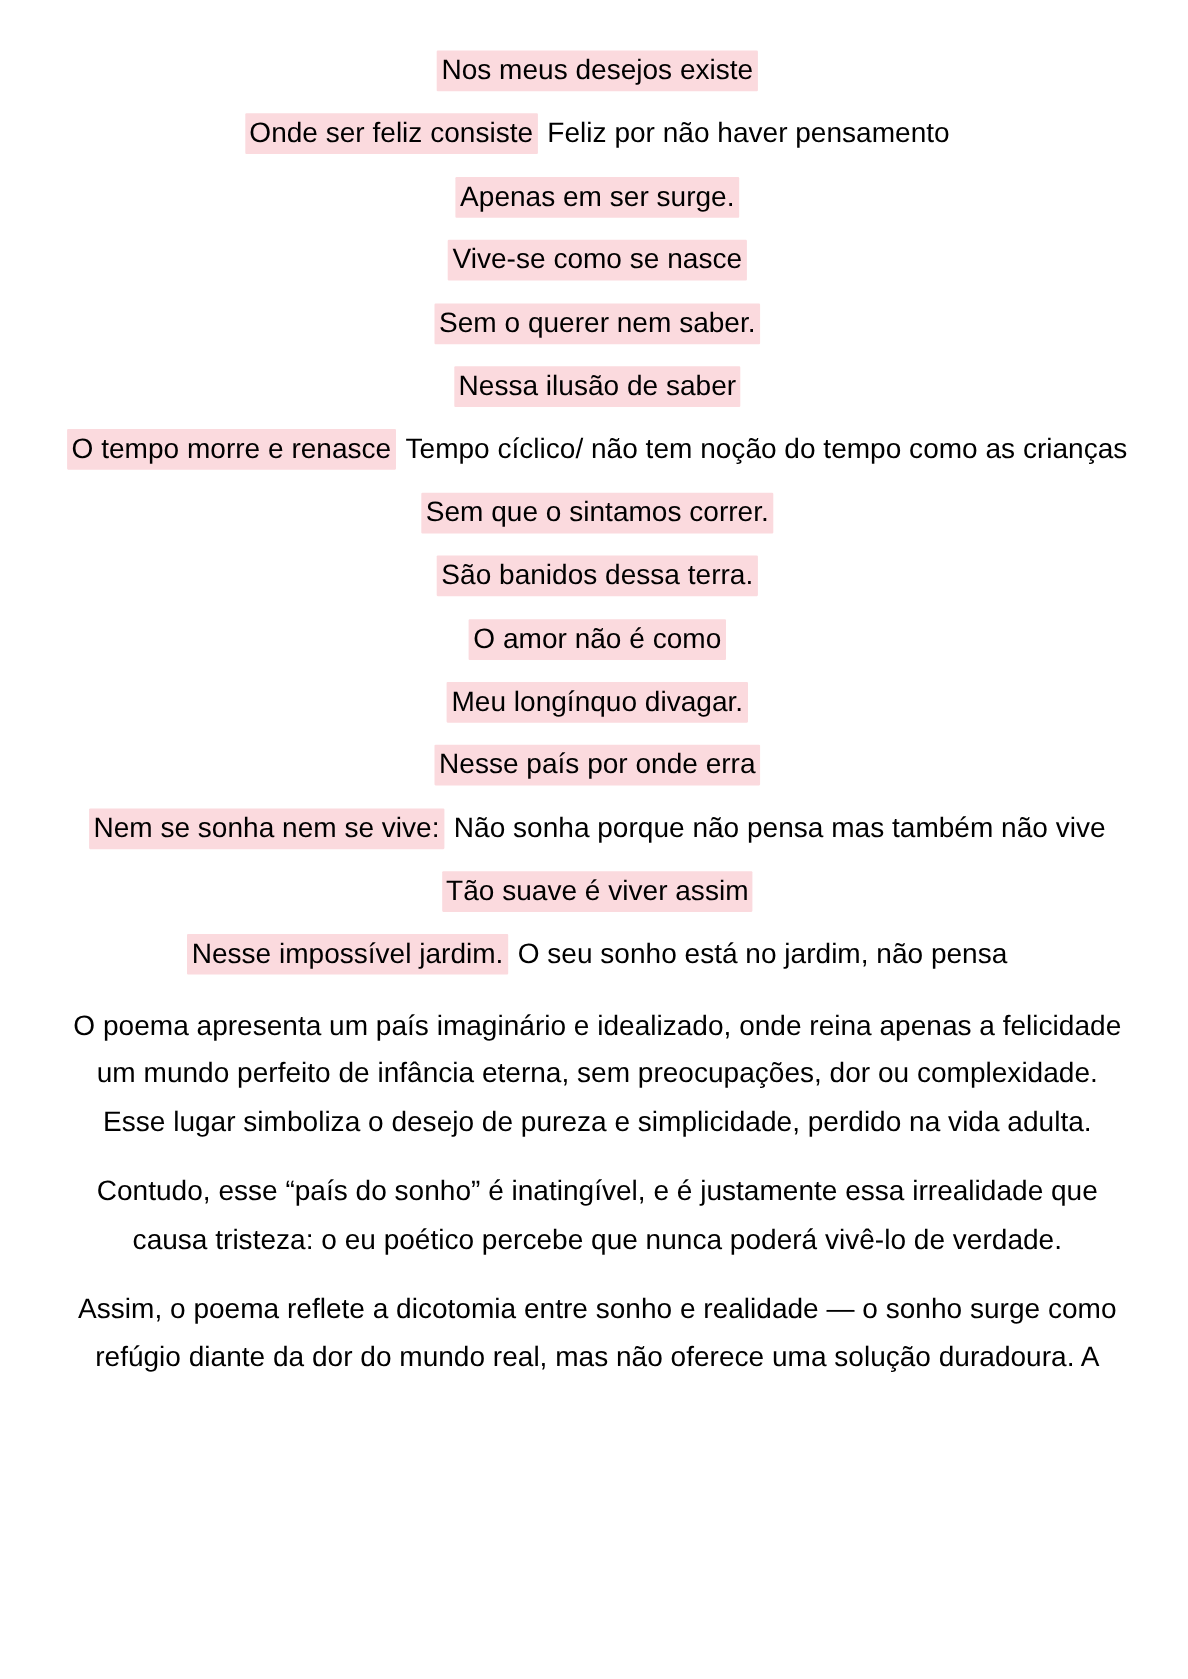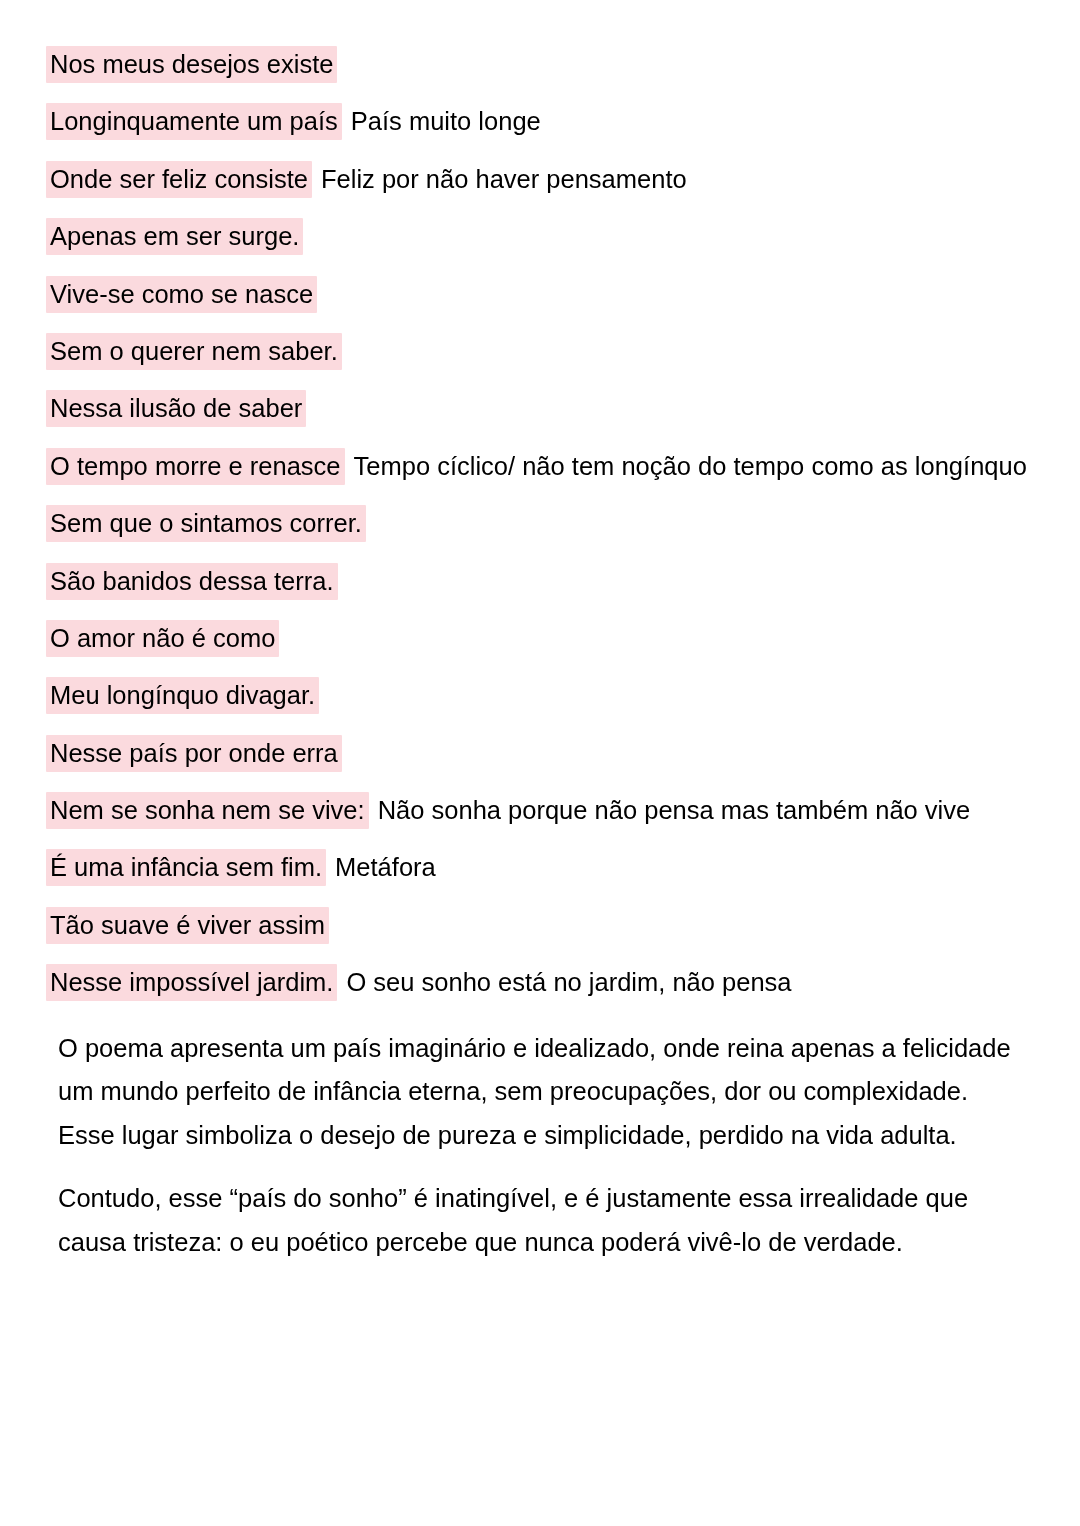--- a/index.html
+++ b/index.html
@@ -15,20 +15,21 @@
     color: #000000;
     -webkit-font-smoothing: antialiased;
   }
   .page {
     position: relative;
     width: 1080px;
     height: 1526px;
     background: #ffffff;
     box-sizing: border-box;
     padding: 36px 40px 0 46px;
+    text-align: center;
   }
   .poem {
     margin: 0;
     padding: 0;
   }
   .verse-row {
     height: 57.4px;
     line-height: 57.4px;
     white-space: nowrap;
     font-size: 25.5px;
@@ -63,67 +64,62 @@
 </head>
 <body>
 
 <div class="page">
 
   <div class="poem">
     <div class="verse-row">
       <span class="verse-text">Nos meus desejos existe</span>
     </div>
     <div class="verse-row">
-      <span class="verse-text">Longinquamente um país</span><span class="verse-note">País muito longe</span>
-    </div>
-    <div class="verse-row">
       <span class="verse-text">Onde ser feliz consiste</span><span class="verse-note">Feliz por não haver pensamento</span>
     </div>
     <div class="verse-row">
       <span class="verse-text">Apenas em ser surge.</span>
     </div>
     <div class="verse-row">
       <span class="verse-text">Vive-se como se nasce</span>
     </div>
     <div class="verse-row">
       <span class="verse-text">Sem o querer nem saber.</span>
     </div>
     <div class="verse-row">
       <span class="verse-text">Nessa ilusão de saber</span>
     </div>
     <div class="verse-row">
-      <span class="verse-text">O tempo morre e renasce</span><span class="verse-note">Tempo cíclico/ não tem noção do tempo como as longínquo</span>
+      <span class="verse-text">O tempo morre e renasce</span><span class="verse-note">Tempo cíclico/ não tem noção do tempo como as crianças</span>
     </div>
     <div class="verse-row">
       <span class="verse-text">Sem que o sintamos correr.</span>
     </div>
     <div class="verse-row">
       <span class="verse-text">São banidos dessa terra.</span>
     </div>
     <div class="verse-row">
       <span class="verse-text">O amor não é como</span>
     </div>
     <div class="verse-row">
       <span class="verse-text">Meu longínquo divagar.</span>
     </div>
     <div class="verse-row">
       <span class="verse-text">Nesse país por onde erra</span>
     </div>
     <div class="verse-row">
       <span class="verse-text">Nem se sonha nem se vive:</span><span class="verse-note">Não sonha porque não pensa mas também não vive</span>
     </div>
     <div class="verse-row">
-      <span class="verse-text">É uma infância sem fim.</span><span class="verse-note">Metáfora</span>
-    </div>
-    <div class="verse-row">
       <span class="verse-text">Tão suave é viver assim</span>
     </div>
     <div class="verse-row">
       <span class="verse-text">Nesse impossível jardim.</span><span class="verse-note">O seu sonho está no jardim, não pensa</span>
     </div>
   </div>
 
   <div class="prose">
     <p class="prose-para first">O poema apresenta um país imaginário e idealizado, onde reina apenas a felicidade um mundo perfeito de infância eterna, sem preocupações, dor ou complexidade. Esse lugar simboliza o desejo de pureza e simplicidade, perdido na vida adulta.</p>
     <p class="prose-para">Contudo, esse “país do sonho” é inatingível, e é justamente essa irrealidade que causa tristeza: o eu poético percebe que nunca poderá vivê-lo de verdade.</p>
+    <p class="prose-para">Assim, o poema reflete a dicotomia entre sonho e realidade — o sonho surge como refúgio diante da dor do mundo real, mas não oferece uma solução duradoura. A</p>
   </div>
 
 </div>
 
 </body></html>

